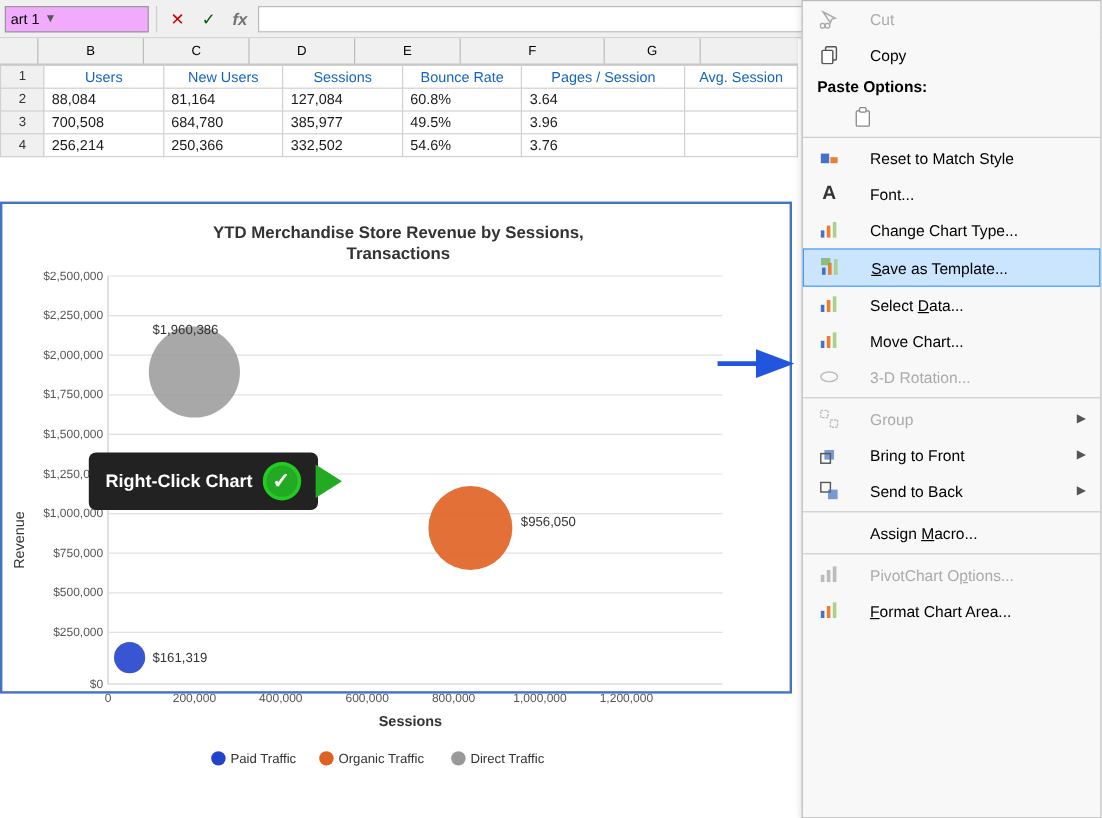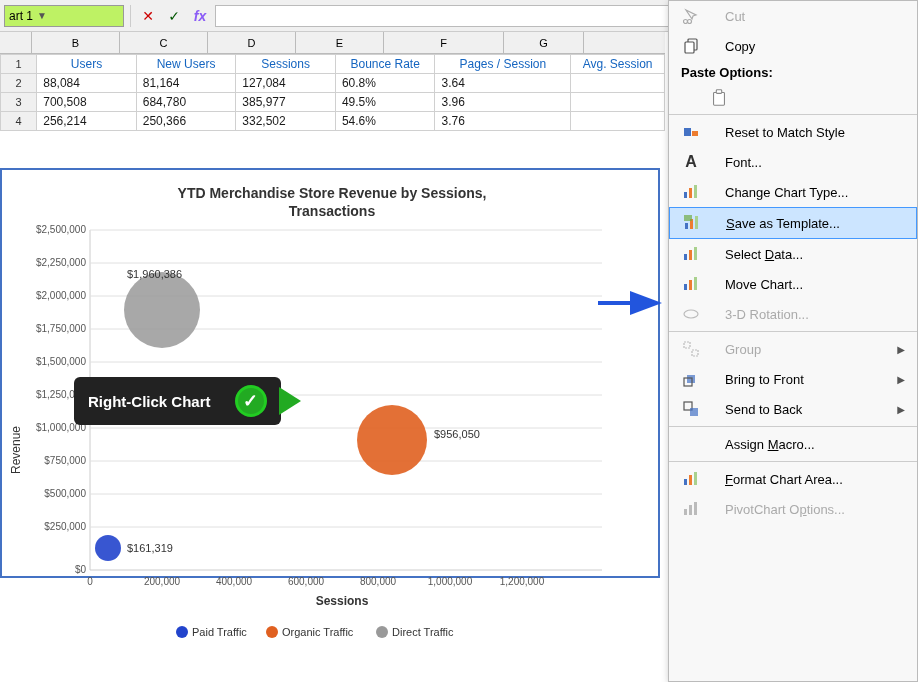--- a/index.html
+++ b/index.html
@@ -4,24 +4,24 @@
   <style>
     * { margin: 0; padding: 0; box-sizing: border-box; }
     body { width: 918px; height: 682px; font-family: 'Segoe UI', Arial, sans-serif; font-size: 12px; background: #fff; overflow: hidden; position: relative; }
 
     
     .formula-bar {
       display: flex; align-items: center; height: 32px; background: #f0f0f0; border-bottom: 1px solid #ccc;
       padding: 0 4px; gap: 4px;
     }
     .name-box {
-      width: 120px; height: 22px; border: 1px solid #999; padding: 0 4px; font-size: 12px; background: #bef264; display: flex; align-items: center; text-align: right;
+      width: 120px; height: 22px; border: 1px solid #999; padding: 0 4px; font-size: 12px; background: #f0abfc; display: flex; align-items: center; text-align: right;
     }
     .formula-bar-sep { width: 1px; height: 22px; background: #ccc; margin: 0 2px; }
-    .formula-btn { width: 22px; height: 22px; display: flex; align-items: center; justify-content: center; cursor: pointer; color: #8b5cf6; font-size: 14px; }
+    .formula-btn { width: 22px; height: 22px; display: flex; align-items: center; justify-content: center; cursor: pointer; color: #737373; font-size: 14px; }
     .formula-input { flex: 1; height: 22px; border: 1px solid #bbb; padding: 0 4px; font-size: 13px; background: #fff; }
 
     
     .spreadsheet-table { border-collapse: collapse; width: 665px; }
     .spreadsheet-table th, .spreadsheet-table td {
       border: 1px solid #d0d0d0; padding: 2px 6px; font-size: 12px; white-space: nowrap;
     }
     .spreadsheet-table td { text-align: left; color: #1a1a1a; }
 
     
@@ -46,21 +46,21 @@
     .menu-item-label u { text-decoration: underline; }
     .menu-separator { height: 1px; background: #ccc; margin: 2px 0; }
     .menu-icon { width: 20px; height: 20px; display: flex; align-items: center; justify-content: center; flex-shrink: 0; }
     .submenu-arrow { margin-left: auto; color: #555; font-size: 10px; }
 
     
     .tooltip-box {
       position: absolute; left: 72px; top: 375px;
       background: #222; color: #fff; border-radius: 6px; padding: 8px 14px;
       font-size: 15px; font-weight: bold; white-space: nowrap; z-index: 50;
-      display: flex; align-items: center; gap: 24px;
+      display: flex; align-items: center; gap: 8px;
     }
     .check-circle {
       width: 32px; height: 32px; border-radius: 50%; background: #22aa22; border: 3px solid #22cc22;
       display: flex; align-items: center; justify-content: center; font-size: 18px; color: #fff;
     }
     .arrow-right {
       width: 0; height: 0;
       border-top: 14px solid transparent;
       border-bottom: 14px solid transparent;
       border-left: 22px solid #22aa22;
@@ -362,34 +362,34 @@
   <div class="menu-separator"></div>
 
   <div class="menu-item">
     <div class="menu-icon">
       <svg width="16" height="16" viewBox="0 0 16 16"></svg>
     </div>
     <span class="menu-item-label">Assign <u>M</u>acro...</span>
   </div>
   <div class="menu-separator"></div>
 
-  <div class="menu-item">
-    <div class="menu-icon">
-      <svg width="16" height="16" viewBox="0 0 16 16">
-          <rect x="1" y="8" width="3" height="6" fill="#4472c4"></rect>
-          <rect x="6" y="4" width="3" height="10" fill="#ed7d31"></rect>
-          <rect x="11" y="1" width="3" height="13" fill="#a9d18e"></rect>
-        </svg>
-    </div>
-    <span class="menu-item-label"><u>F</u>ormat Chart Area...</span>
-  </div>
-
   <div class="menu-item disabled">
     <div class="menu-icon">
       <svg width="16" height="16" viewBox="0 0 16 16">
           <rect x="1" y="8" width="3" height="6" fill="#bbb"></rect>
           <rect x="6" y="4" width="3" height="10" fill="#bbb"></rect>
           <rect x="11" y="1" width="3" height="13" fill="#bbb"></rect>
         </svg>
     </div>
     <span class="menu-item-label">PivotChart O<u>p</u>tions...</span>
   </div>
+
+  <div class="menu-item">
+    <div class="menu-icon">
+      <svg width="16" height="16" viewBox="0 0 16 16">
+          <rect x="1" y="8" width="3" height="6" fill="#4472c4"></rect>
+          <rect x="6" y="4" width="3" height="10" fill="#ed7d31"></rect>
+          <rect x="11" y="1" width="3" height="13" fill="#a9d18e"></rect>
+        </svg>
+    </div>
+    <span class="menu-item-label"><u>F</u>ormat Chart Area...</span>
+  </div>
 </div>
 
 </body></html>

